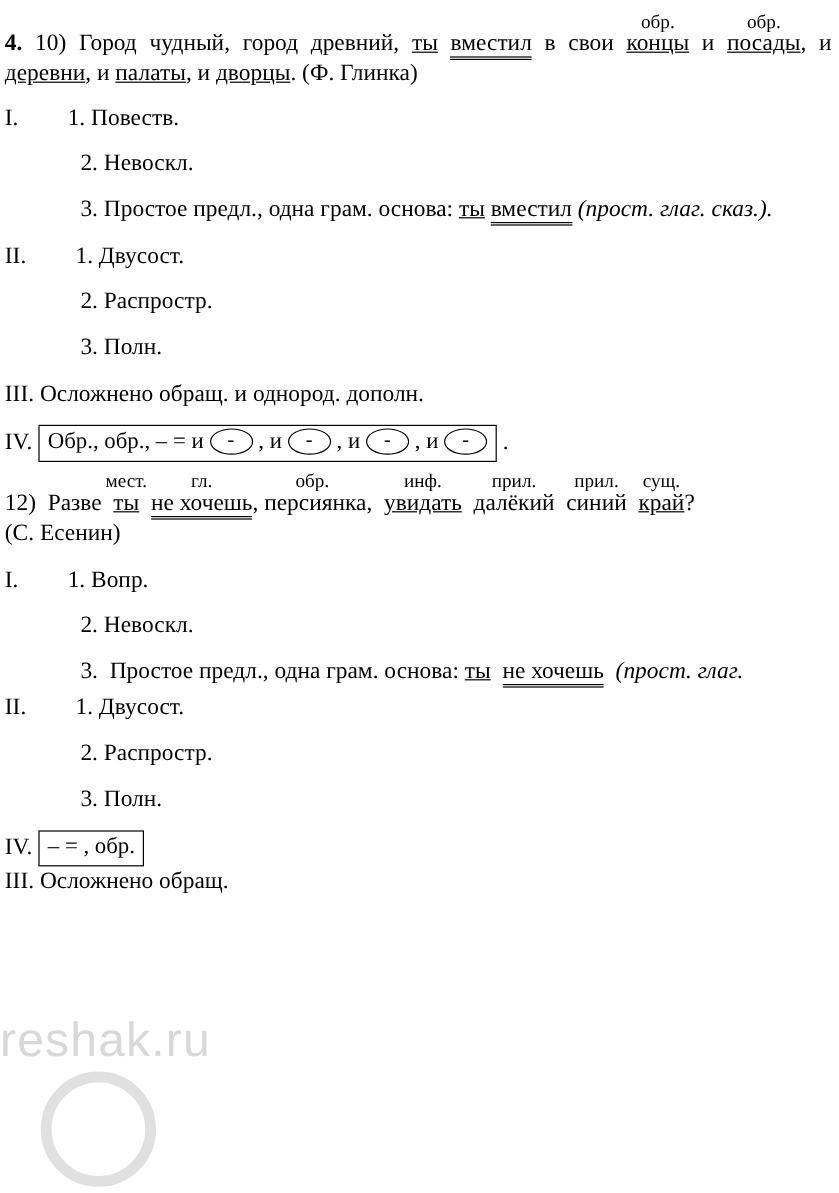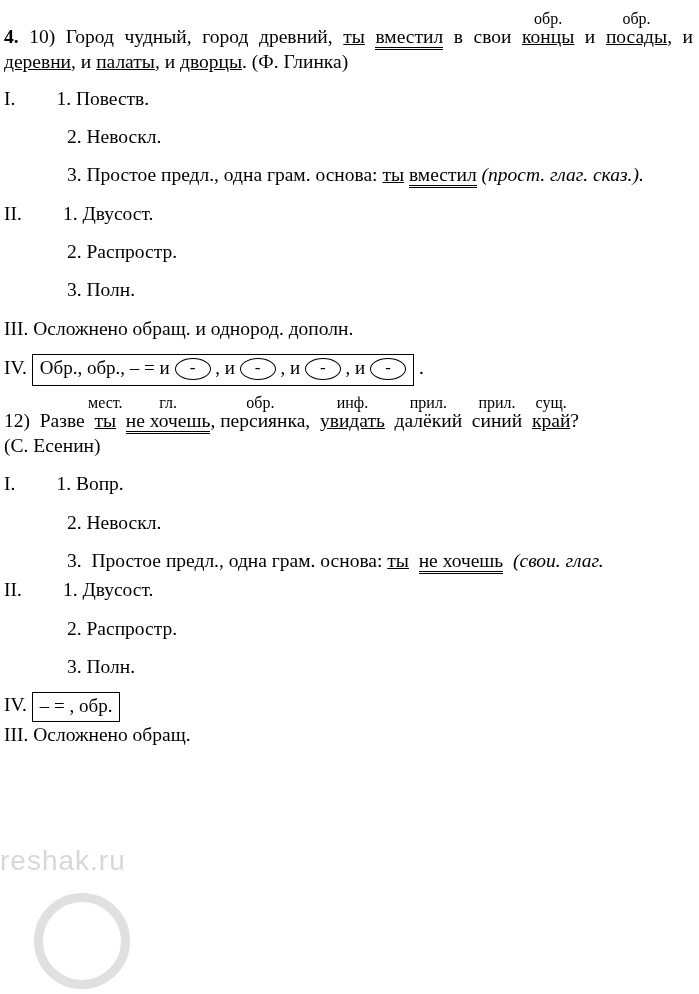--- a/index.html
+++ b/index.html
@@ -20,21 +20,21 @@
     width: 699px;
     height: 994px;
     padding: 0;
     box-sizing: border-box;
   }
   .watermark {
     position: absolute;
     left: 0px;
     top: 845px;
     font-family: "Liberation Sans", sans-serif;
-    font-size: 28px;
+    font-size: 40px;
     color: #d8d8d8;
     letter-spacing: 1px;
     z-index: 0;
     user-select: none;
     pointer-events: none;
   }
   .watermark-ring {
     position: absolute;
     left: 34px;
     top: 893px;
@@ -162,21 +162,21 @@
       <span>.</span></p>
 
     <p class="line12" style="margin-top:22px; margin-bottom:0px; text-align:justify; text-justify:inter-word;"><span>12)</span>&nbsp; <span>Разве</span>&nbsp; <span class="tag"><span class="lbl">мест.</span><span class="u">ты</span></span>&nbsp; <span class="tag"><span class="lbl">гл.</span><span class="dbl">не хочешь</span></span><span class="tag"><span class="lbl">обр.</span><span>, персиянка,</span></span>&nbsp; <span class="tag"><span class="lbl">инф.</span><span class="u">увидать</span></span>&nbsp; <span class="tag"><span class="lbl">прил.</span><span>далёкий</span></span>&nbsp; <span class="tag"><span class="lbl">прил.</span><span>синий</span></span>&nbsp; <span class="tag"><span class="lbl">сущ.</span><span class="u">край</span></span><span>?</span></p>
 
     <p class="blk" style="margin-bottom:13px;">(С. Есенин)</p>
 
     <p class="row"><span>I.</span><span class="indent1"></span><span>1.</span> <span>Вопр.</span></p>
 
     <p class="row"><span class="indent-romI"></span><span class="indent1"></span><span>2.</span> <span>Невоскл.</span></p>
 
-    <p class="row" style="margin-bottom:4px; text-align:justify; text-justify:inter-word;"><span class="indent-romI"></span><span class="indent1"></span><span>3.</span>&nbsp; <span>Простое предл., одна грам. основа: </span><span class="u">ты</span>&nbsp; <span class="dbl">не хочешь</span>&nbsp; <span class="ital">(свои. глаг.</span></p>
+    <p class="row" style="margin-bottom:4px; text-align:justify; text-justify:inter-word;"><span class="indent-romI"></span><span class="indent1"></span><span>3.</span>&nbsp; <span>Простое предл., одна грам. основа: </span><span class="u">ты</span>&nbsp; <span class="dbl">не хочешь</span>&nbsp; <span class="ital">(прост. глаг.</span></p>
 
     <p class="row"><span>II.</span><span class="indent1"></span><span>1.</span> <span>Двусост.</span></p>
 
     <p class="row"><span class="indent-romI"></span><span class="indent1"></span><span>2.</span> <span>Распростр.</span></p>
 
     <p class="row"><span class="indent-romI"></span><span class="indent1"></span><span>3.</span> <span>Полн.</span></p>
 
     <p class="row" style="margin-bottom:0;"><span>IV.</span>
       <span class="scheme-box">– = , обр.</span></p>
 

